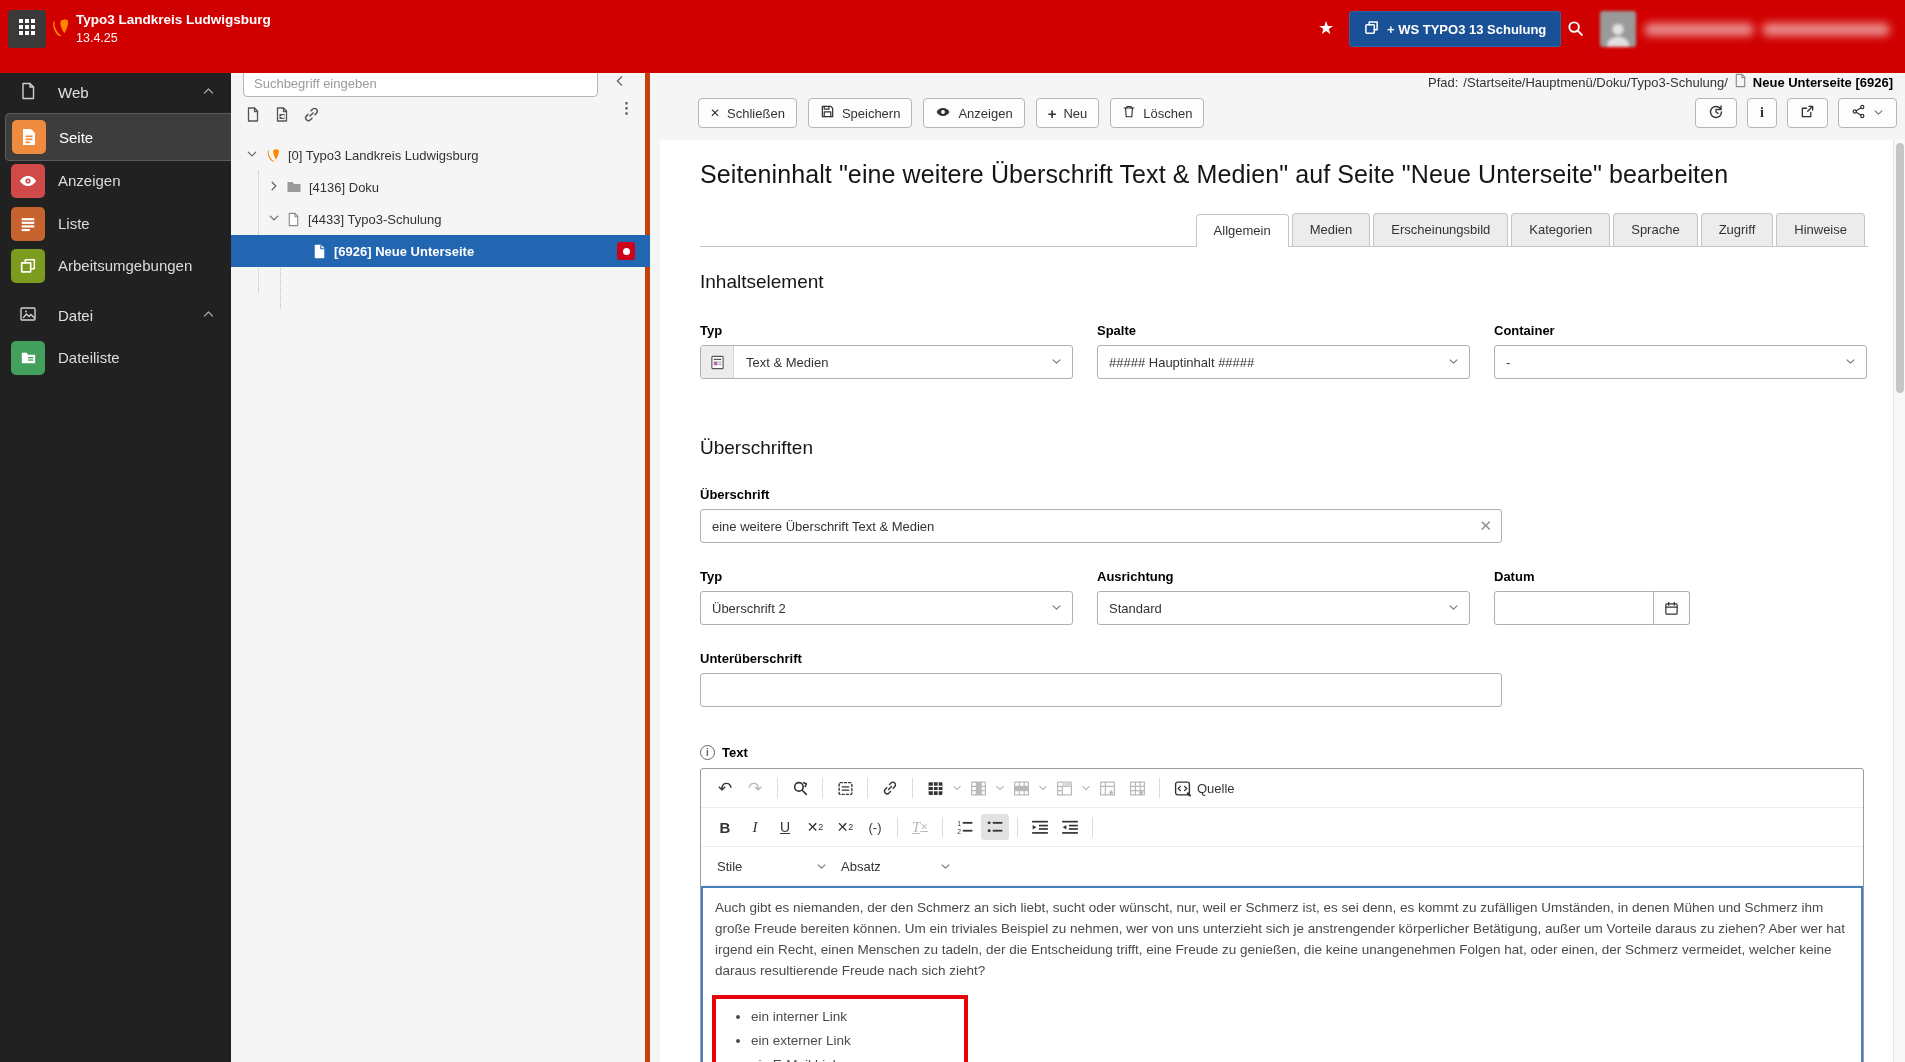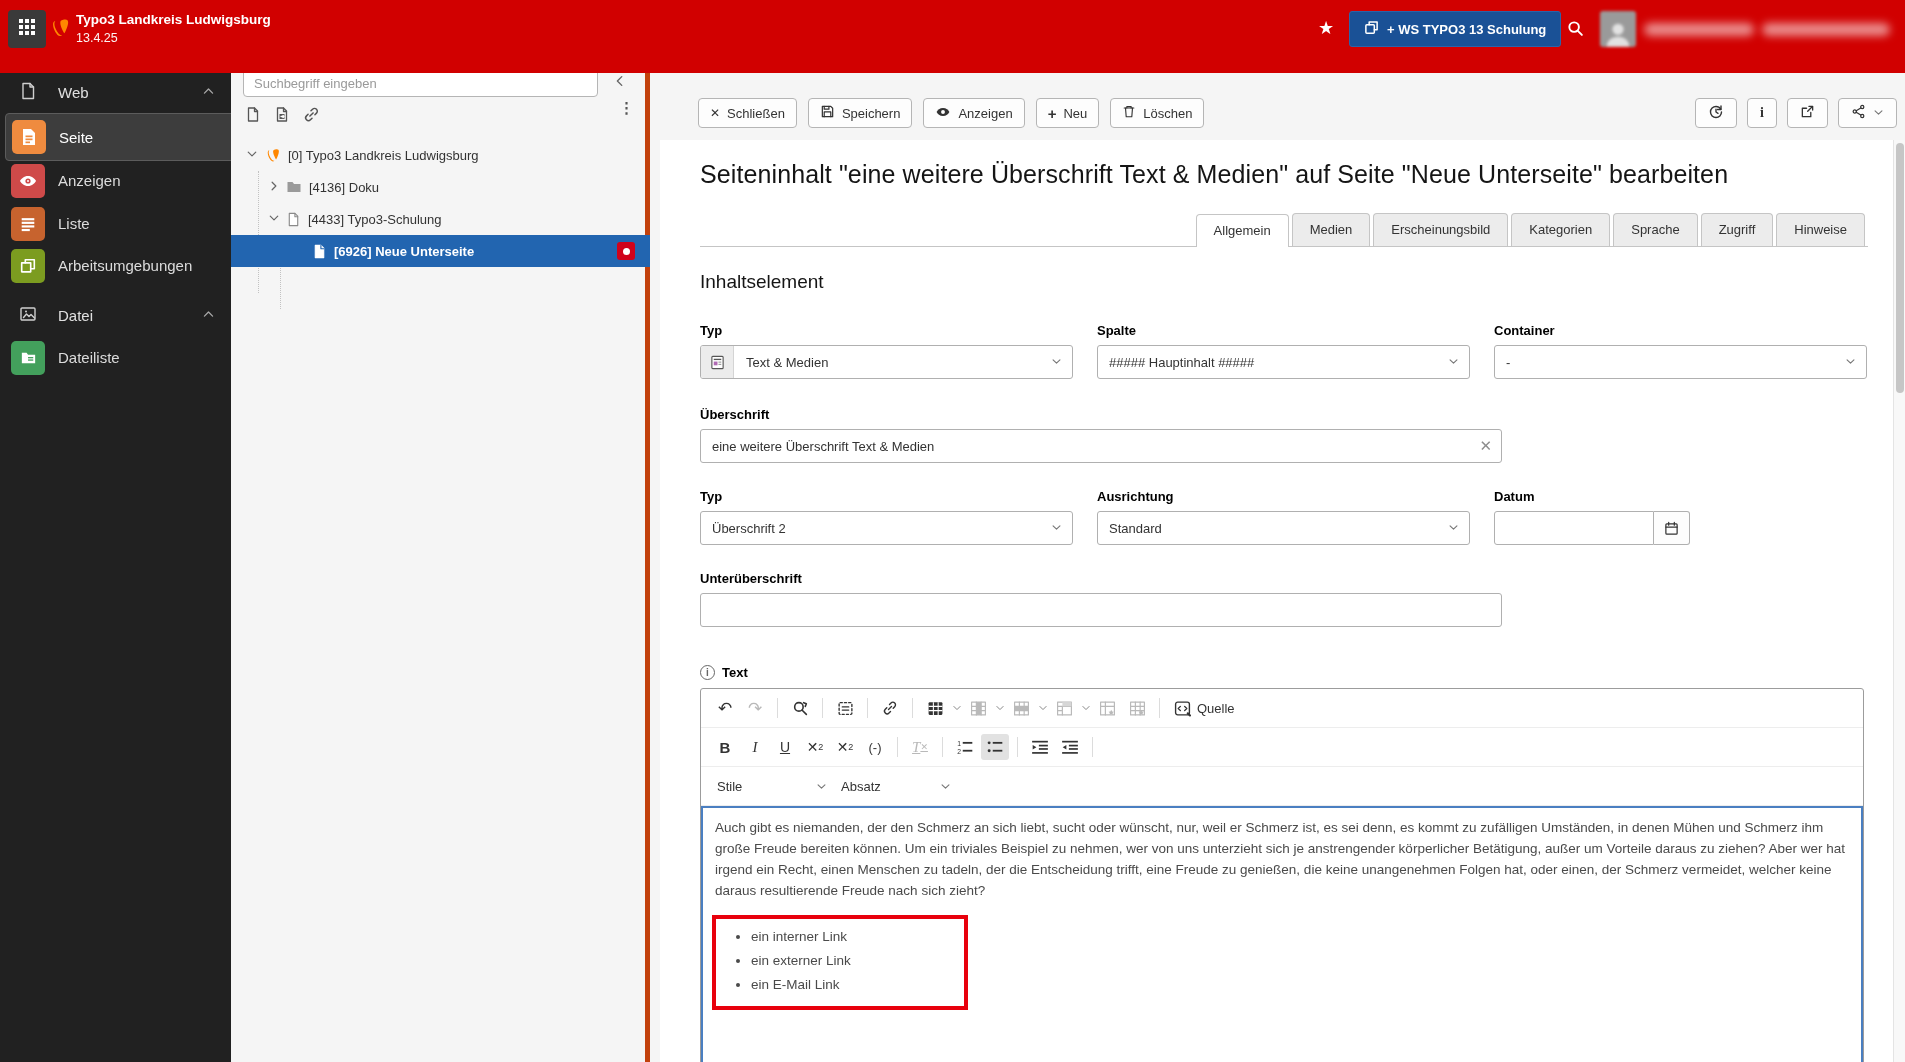--- a/index.html
+++ b/index.html
@@ -372,20 +372,31 @@
       </span>
       <span>[6926] Neue Unterseite</span>
       <span class="pt-stop">
           <i></i>
         </span>
     </div>
   </div>
 
   <div class="main">
 
+    <div class="breadcrumb">
+      <span>Pfad:</span>
+      <span>/Startseite/Hauptmenü/Doku/Typo3-Schulung/</span>
+      <span>
+        <svg class="st" width="15" height="15" viewBox="0 0 16 16" style="stroke:#8a8a8a;stroke-width:1.2">
+            <path d="M3.5 1.5h6l3 3v10h-9z"></path>
+            <path d="M9.5 1.5V5h3"></path>
+          </svg>
+      </span>
+      <b>Neue Unterseite [6926]</b>
+    </div>
 
     <div class="dh-buttons">
       <div class="btn">
         <span style="font-size:12px;">✕</span>
         <span>Schließen</span>
       </div>
       <div class="btn">
         <span>
           <svg class="st" width="15" height="15" viewBox="0 0 16 16" style="stroke-width:1.3">
               <path d="M2.5 2.5h9l2 2v9h-11z"></path>
@@ -512,20 +523,21 @@
             <span class="val">-</span>
             <span class="chevd">
               <svg class="st" width="11" height="11" viewBox="0 0 16 16">
                   <path d="M3 5.5l5 5 5-5"></path>
                 </svg>
             </span>
           </div>
         </div>
       </div>
 
+      <div class="section-h" style="margin-top:58px;">Überschriften</div>
 
       <div style="margin-top:28px;">
         <div class="flabel">Überschrift</div>
         <div class="inwrap" style="width:802px;">
           <input class="tinput" style="width: 802px;" value="eine weitere Überschrift Text &amp; Medien">
           <span class="inclear">✕</span>
         </div>
       </div>
 
       <div class="fgrid" style="margin-top:26px;">

